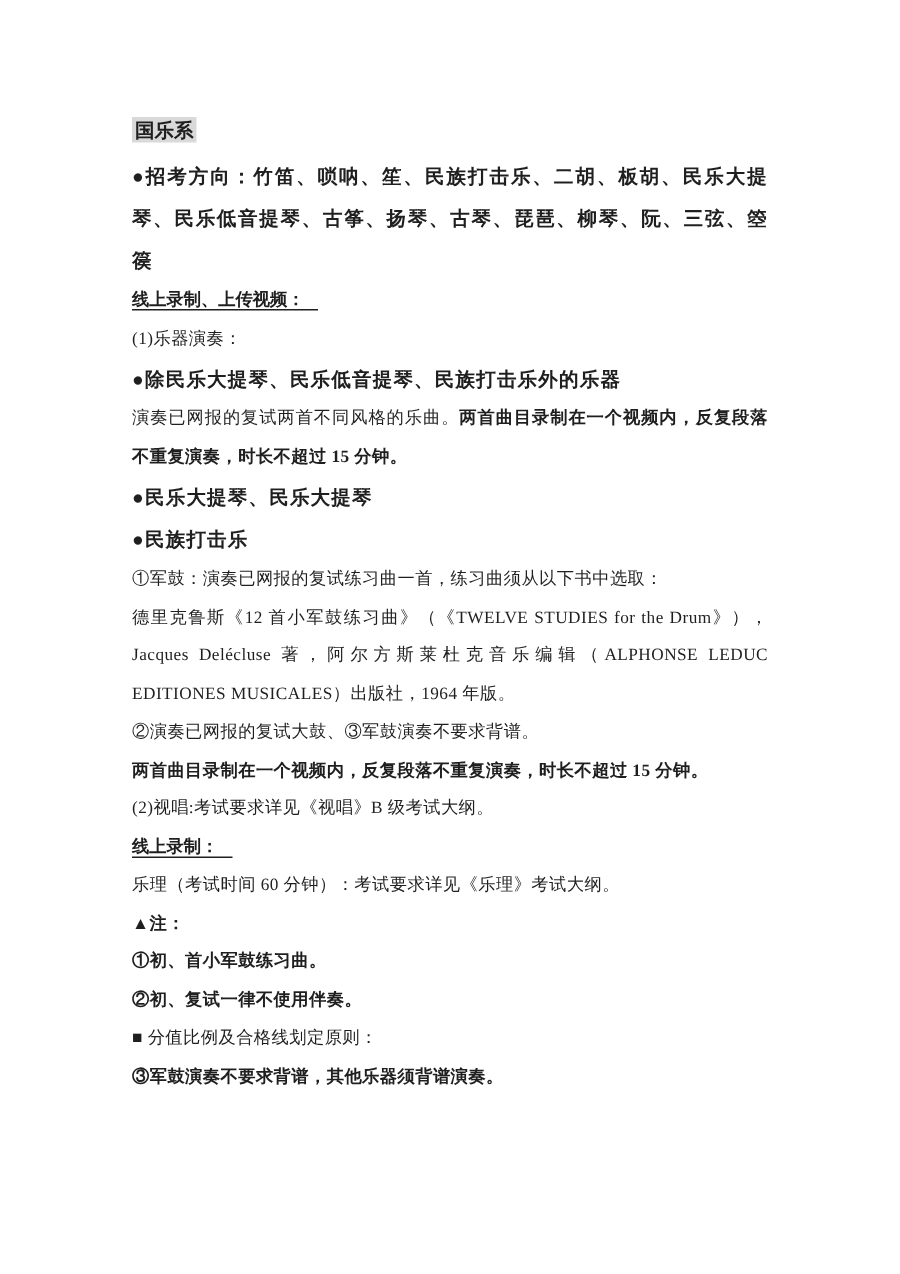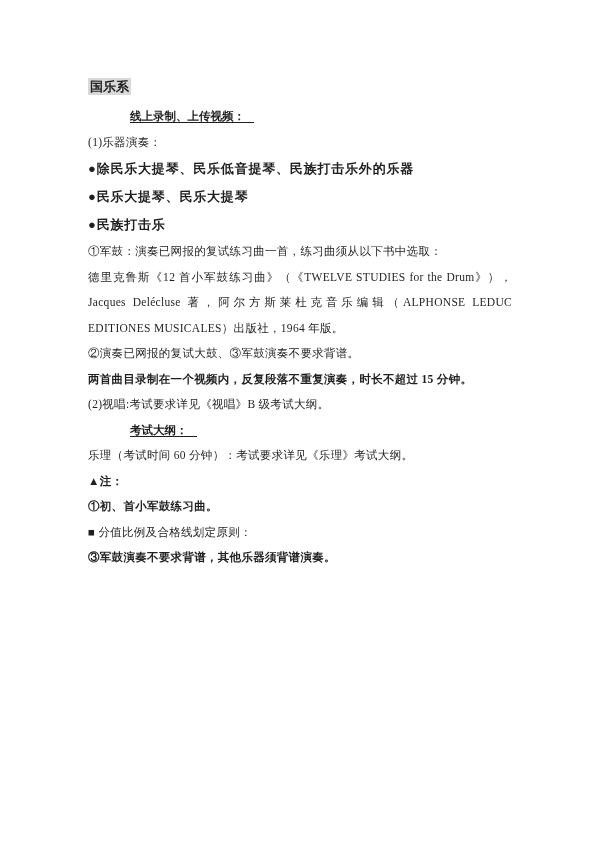--- a/index.html
+++ b/index.html
@@ -45,41 +45,43 @@
   }
   .para.label {
     font-size: 11.5px;
     line-height: 25.5px;
     font-weight: bold;
   }
   .run-bold { font-weight: bold; }
   .run-underline {
     border-bottom: 1.2px solid currentColor;
     padding-right: 9px;
-    margin-left: 42px;
   }
 </style>
 </head>
 <body>
 
 <div class="page">
   <div class="title-line">
     <span class="title-highlight">国乐系</span>
   </div>
   <div>
+      <p class="para heading"><span class="run-bold">●招考方向：竹笛、唢呐、笙、民族打击乐、二胡、板胡、民乐大提琴、民乐低音提琴、古筝、扬琴、古琴、琵琶、柳琴、阮、三弦、箜篌</span></p>
       <p class="para label"><span class="run-bold run-underline">线上录制、上传视频：</span></p>
       <p class="para body"><span>(1)乐器演奏：</span></p>
       <p class="para heading"><span class="run-bold">●除民乐大提琴、民乐低音提琴、民族打击乐外的乐器</span></p>
+      <p class="para body"><span>演奏已网报的复试两首不同风格的乐曲。</span><span class="run-bold">两首曲目录制在一个视频内，反复段落不重复演奏，时长不超过 15 分钟。</span></p>
       <p class="para heading"><span class="run-bold">●民乐大提琴、民乐大提琴</span></p>
       <p class="para heading"><span class="run-bold">●民族打击乐</span></p>
       <p class="para body"><span>①军鼓：演奏已网报的复试练习曲一首，练习曲须从以下书中选取：</span></p>
       <p class="para body"><span>德里克鲁斯《12 首小军鼓练习曲》（《TWELVE STUDIES for the Drum》），Jacques Delécluse 著，阿尔方斯莱杜克音乐编辑（ALPHONSE LEDUC EDITIONES MUSICALES）出版社，1964 年版。</span></p>
       <p class="para body"><span>②演奏已网报的复试大鼓、③军鼓演奏不要求背谱。</span></p>
       <p class="para body"><span class="run-bold">两首曲目录制在一个视频内，反复段落不重复演奏，时长不超过 15 分钟。</span></p>
       <p class="para body"><span>(2)视唱:考试要求详见《视唱》B 级考试大纲。</span></p>
-      <p class="para label"><span class="run-bold run-underline">考试大纲：</span></p>
+      <p class="para label"><span class="run-bold run-underline">线上录制：</span></p>
       <p class="para body"><span>乐理（考试时间 60 分钟）：考试要求详见《乐理》考试大纲。</span></p>
       <p class="para body"><span class="run-bold">▲注：</span></p>
       <p class="para body"><span class="run-bold">①初、首小军鼓练习曲。</span></p>
+      <p class="para body"><span class="run-bold">②初、复试一律不使用伴奏。</span></p>
       <p class="para body"><span>■ 分值比例及合格线划定原则：</span></p>
       <p class="para body"><span class="run-bold">③军鼓演奏不要求背谱，其他乐器须背谱演奏。</span></p>
     </div>
 </div>
 
 </body></html>

